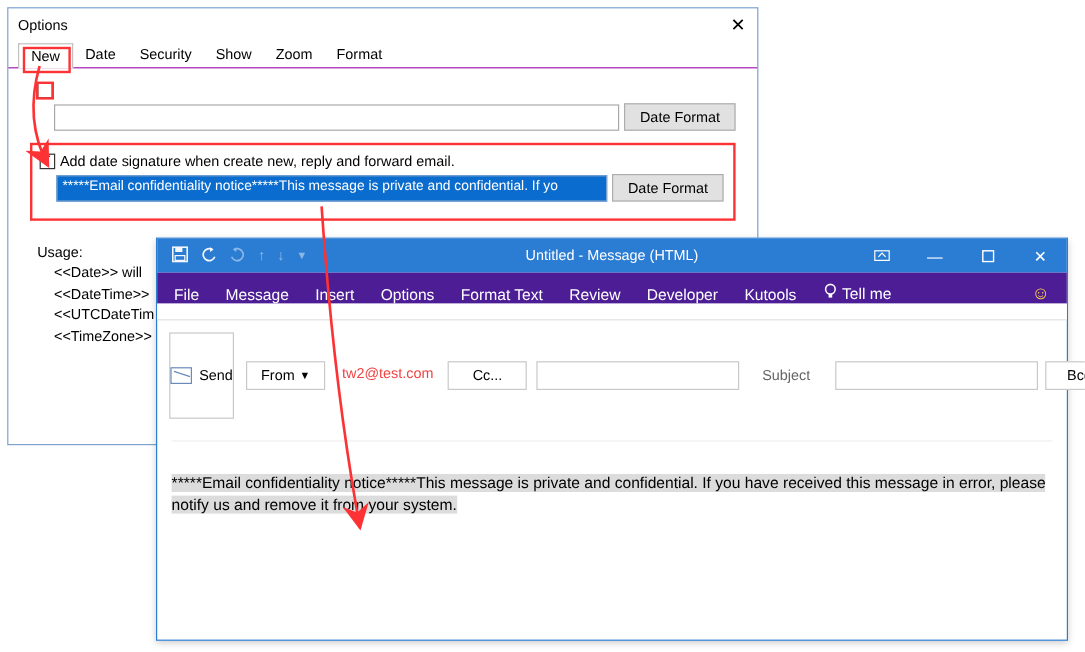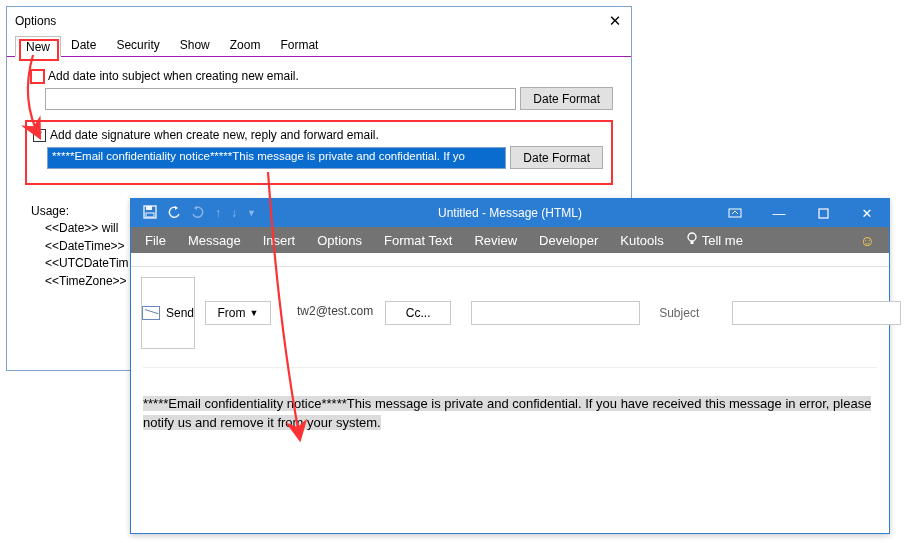--- a/index.html
+++ b/index.html
@@ -25,33 +25,33 @@
 
 
 .compose { position: absolute; left: 130px; top: 198px; width: 760px; height: 336px; border: 1px solid #2b7cd3; background: #fff; box-shadow: 0 2px 6px rgba(0,0,0,0.2); }
 .titlebar { height: 28px; background: #2b7cd3; color: #fff; display: flex; align-items: center; font-size: 12px; position: relative; }
 .qat { display: flex; gap: 10px; padding-left: 12px; align-items: center; }
 .qat .ic { opacity: 0.95; }
 .qat .dim { opacity: 0.45; }
 .wintext { position: absolute; left: 50%; transform: translateX(-50%); }
 .winctrls { position: absolute; right: 0; display: flex; }
 .winctrls .wc { width: 44px; height: 28px; display: flex; align-items: center; justify-content: center; font-size: 13px; cursor: pointer; }
-.ribbon { height: 26px; background: #737373; color: #fff; display: flex; align-items: center; gap: 22px; padding: 0 14px; font-size: 13px; }
+.ribbon { height: 26px; background: #4c1d95; color: #fff; display: flex; align-items: flex-end; gap: 22px; padding: 0 14px; font-size: 13px; }
 .ribbon .rtab { cursor: pointer; }
 .ribbon .smiley { margin-left: auto; font-size: 15px; color: #ffd24a; }
 .ribbon .bulb { display: inline-flex; align-items: center; gap: 4px; }
 .blank-ribbon { height: 14px; background: #fff; border-bottom: 1px solid #e1e1e1; }
 .compose-body { display: flex; padding: 10px 12px 0 10px; gap: 10px; }
 .send-box { width: 54px; height: 72px; border: 1px solid #c9c9c9; display: flex; flex-direction: row; align-items: center; justify-content: center; gap: 6px; font-size: 12px; cursor: pointer; }
 .env-icon { width: 22px; height: 14px; border: 1px solid #6a8bb8; position: relative; }
 .env-icon::after { content: ""; position: absolute; left: 2px; top: 2px; width: 14px; height: 0; border-top: 1px solid #6a8bb8; transform: rotate(18deg); transform-origin: left; }
 .fields { flex: 1; display: flex; flex-direction: row; gap: 6px; }
 .frow { display: flex; align-items: center; gap: 8px; }
 .fbtn { width: 66px; height: 24px; border: 1px solid #c9c9c9; background: #fff; font-size: 12px; display: flex; align-items: center; justify-content: center; cursor: pointer; }
-.fval { flex: 1; height: 24px; border: 1px solid #c9c9c9; background: #fff; font-size: 12px; padding: 3px 6px; color: #404040; margin-left: 12px; }
+.fval { flex: 1; height: 24px; border: 1px solid #c9c9c9; background: #fff; font-size: 12px; padding: 3px 6px; color: #ef4444; }
 .subject-lbl { width: 66px; font-size: 12px; color: #666; text-align: center; }
 .msg-body { margin: 18px 12px 10px 12px; border-top: 1px solid #eee; padding-top: 26px; }
 .conf-text { background: #dcdcdc; font-size: 13px; line-height: 1.35; display: inline; }
 
 
 svg.overlay { position: absolute; left: 0; top: 0; pointer-events: none; }
 </style>
 </head>
 <body>
 
@@ -66,21 +66,20 @@
     <div class="tab">Security</div>
     <div class="tab">Show</div>
     <div class="tab">Zoom</div>
     <div class="tab">Format</div>
   </div>
   <div class="tab-hl"></div>
 
   <div class="group-area">
     <div class="row">
       <span class="cb cb-hl"></span>
-      <span>Add date into subject when creating new email.</span>
     </div>
     <div class="row">
       <input class="txt-inp" style="">
       <button class="btn">Date Format</button>
     </div>
 
     <div class="red-box">
       <div class="row">
         <span class="cb">✓</span>
         <span>Add date signature when create new, reply and forward email.</span>

